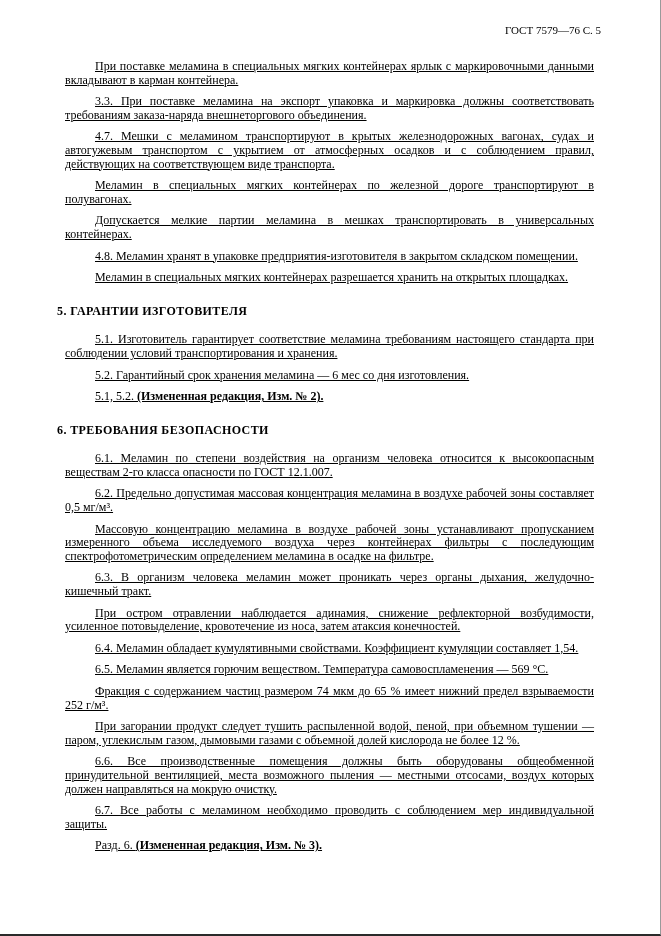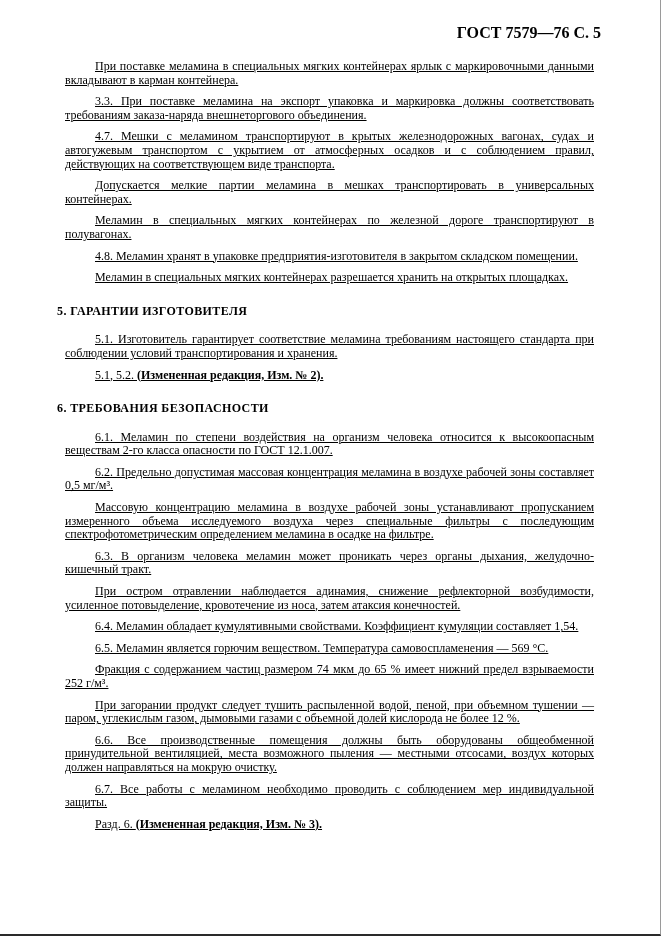--- a/index.html
+++ b/index.html
@@ -20,22 +20,22 @@
       top: 0; left: 0; right: 0; bottom: 0;
       border-right: 1px solid #9a9a9a;
       border-bottom: 2px solid #2a2a2a;
       box-sizing: border-box;
       pointer-events: none;
     }
     .doc-header {
       position: absolute;
       top: 24px;
       right: 60px;
-      font-weight: bold;
-      font-size: 16px;
+      font-weight: normal;
+      font-size: 11px;
       white-space: nowrap;
     }
     .content {
       position: absolute;
       top: 52px;
       left: 57px;
       width: 545px;
       font-size: 12px;
       line-height: 13.6px;
       text-align: justify;
@@ -62,35 +62,36 @@
 
 <div class="page-frame"></div>
 
 <div class="doc-header">ГОСТ 7579—76 С. 5</div>
 
 <div class="content">
 
   <p class="para">При поставке меламина в специальных мягких контейнерах ярлык с маркировочными данными вкладывают в карман контейнера.</p>
   <p class="para">3.3. При поставке меламина на экспорт упаковка и маркировка должны соответствовать требованиям заказа-наряда внешнеторгового объединения.</p>
   <p class="para">4.7. Мешки с меламином транспортируют в крытых железнодорожных вагонах, судах и автогужевым транспортом с укрытием от атмосферных осадков и с соблюдением правил, действующих на соответствующем виде транспорта.</p>
+  <p class="para">Меламин в специальных мягких контейнерах по железной дороге транспортируют в полувагонах.</p>
   <p class="para">Допускается мелкие партии меламина в мешках транспортировать в универсальных контейнерах.</p>
-  <p class="para">Меламин в специальных мягких контейнерах по железной дороге транспортируют в полувагонах.</p>
   <p class="para">4.8. Меламин хранят в упаковке предприятия-изготовителя в закрытом складском помещении.</p>
   <p class="para">Меламин в специальных мягких контейнерах разрешается хранить на открытых площадках.</p>
 
   <h2 class="heading">5. ГАРАНТИИ ИЗГОТОВИТЕЛЯ</h2>
 
   <p class="para">5.1. Изготовитель гарантирует соответствие меламина требованиям настоящего стандарта при соблюдении условий транспортирования и хранения.</p>
+  <p class="para">5.2. Гарантийный срок хранения меламина — 6 мес со дня изготовления.</p>
   <p class="para"><span>5.1, 5.2. </span><b>(Измененная редакция, Изм. № 2).</b></p>
 
   <h2 class="heading">6. ТРЕБОВАНИЯ БЕЗОПАСНОСТИ</h2>
 
   <p class="para">6.1. Меламин по степени воздействия на организм человека относится к высокоопасным веществам 2-го класса опасности по ГОСТ 12.1.007.</p>
   <p class="para">6.2. Предельно допустимая массовая концентрация меламина в воздухе рабочей зоны составляет 0,5 мг/м³.</p>
-  <p class="para">Массовую концентрацию меламина в воздухе рабочей зоны устанавливают пропусканием измеренного объема исследуемого воздуха через специальные фильтры с последующим спектрофотометрическим определением меламина в осадке на фильтре.</p>
+  <p class="para">Массовую концентрацию меламина в воздухе рабочей зоны устанавливают пропусканием измеренного объема исследуемого воздуха через контейнерах фильтры с последующим спектрофотометрическим определением меламина в осадке на фильтре.</p>
   <p class="para">6.3. В организм человека меламин может проникать через органы дыхания, желудочно-кишечный тракт.</p>
   <p class="para">При остром отравлении наблюдается адинамия, снижение рефлекторной возбудимости, усиленное потовыделение, кровотечение из носа, затем атаксия конечностей.</p>
   <p class="para">6.4. Меламин обладает кумулятивными свойствами. Коэффициент кумуляции составляет 1,54.</p>
   <p class="para">6.5. Меламин является горючим веществом. Температура самовоспламенения — 569 °С.</p>
   <p class="para">Фракция с содержанием частиц размером 74 мкм до 65 % имеет нижний предел взрываемости 252 г/м³.</p>
   <p class="para">При загорании продукт следует тушить распыленной водой, пеной, при объемном тушении — паром, углекислым газом, дымовыми газами с объемной долей кислорода не более 12 %.</p>
   <p class="para">6.6. Все производственные помещения должны быть оборудованы общеобменной принудительной вентиляцией, места возможного пыления — местными отсосами, воздух которых должен направляться на мокрую очистку.</p>
   <p class="para">6.7. Все работы с меламином необходимо проводить с соблюдением мер индивидуальной защиты.</p>
   <p class="para"><span>Разд. 6. </span><b>(Измененная редакция, Изм. № 3).</b></p>
 

